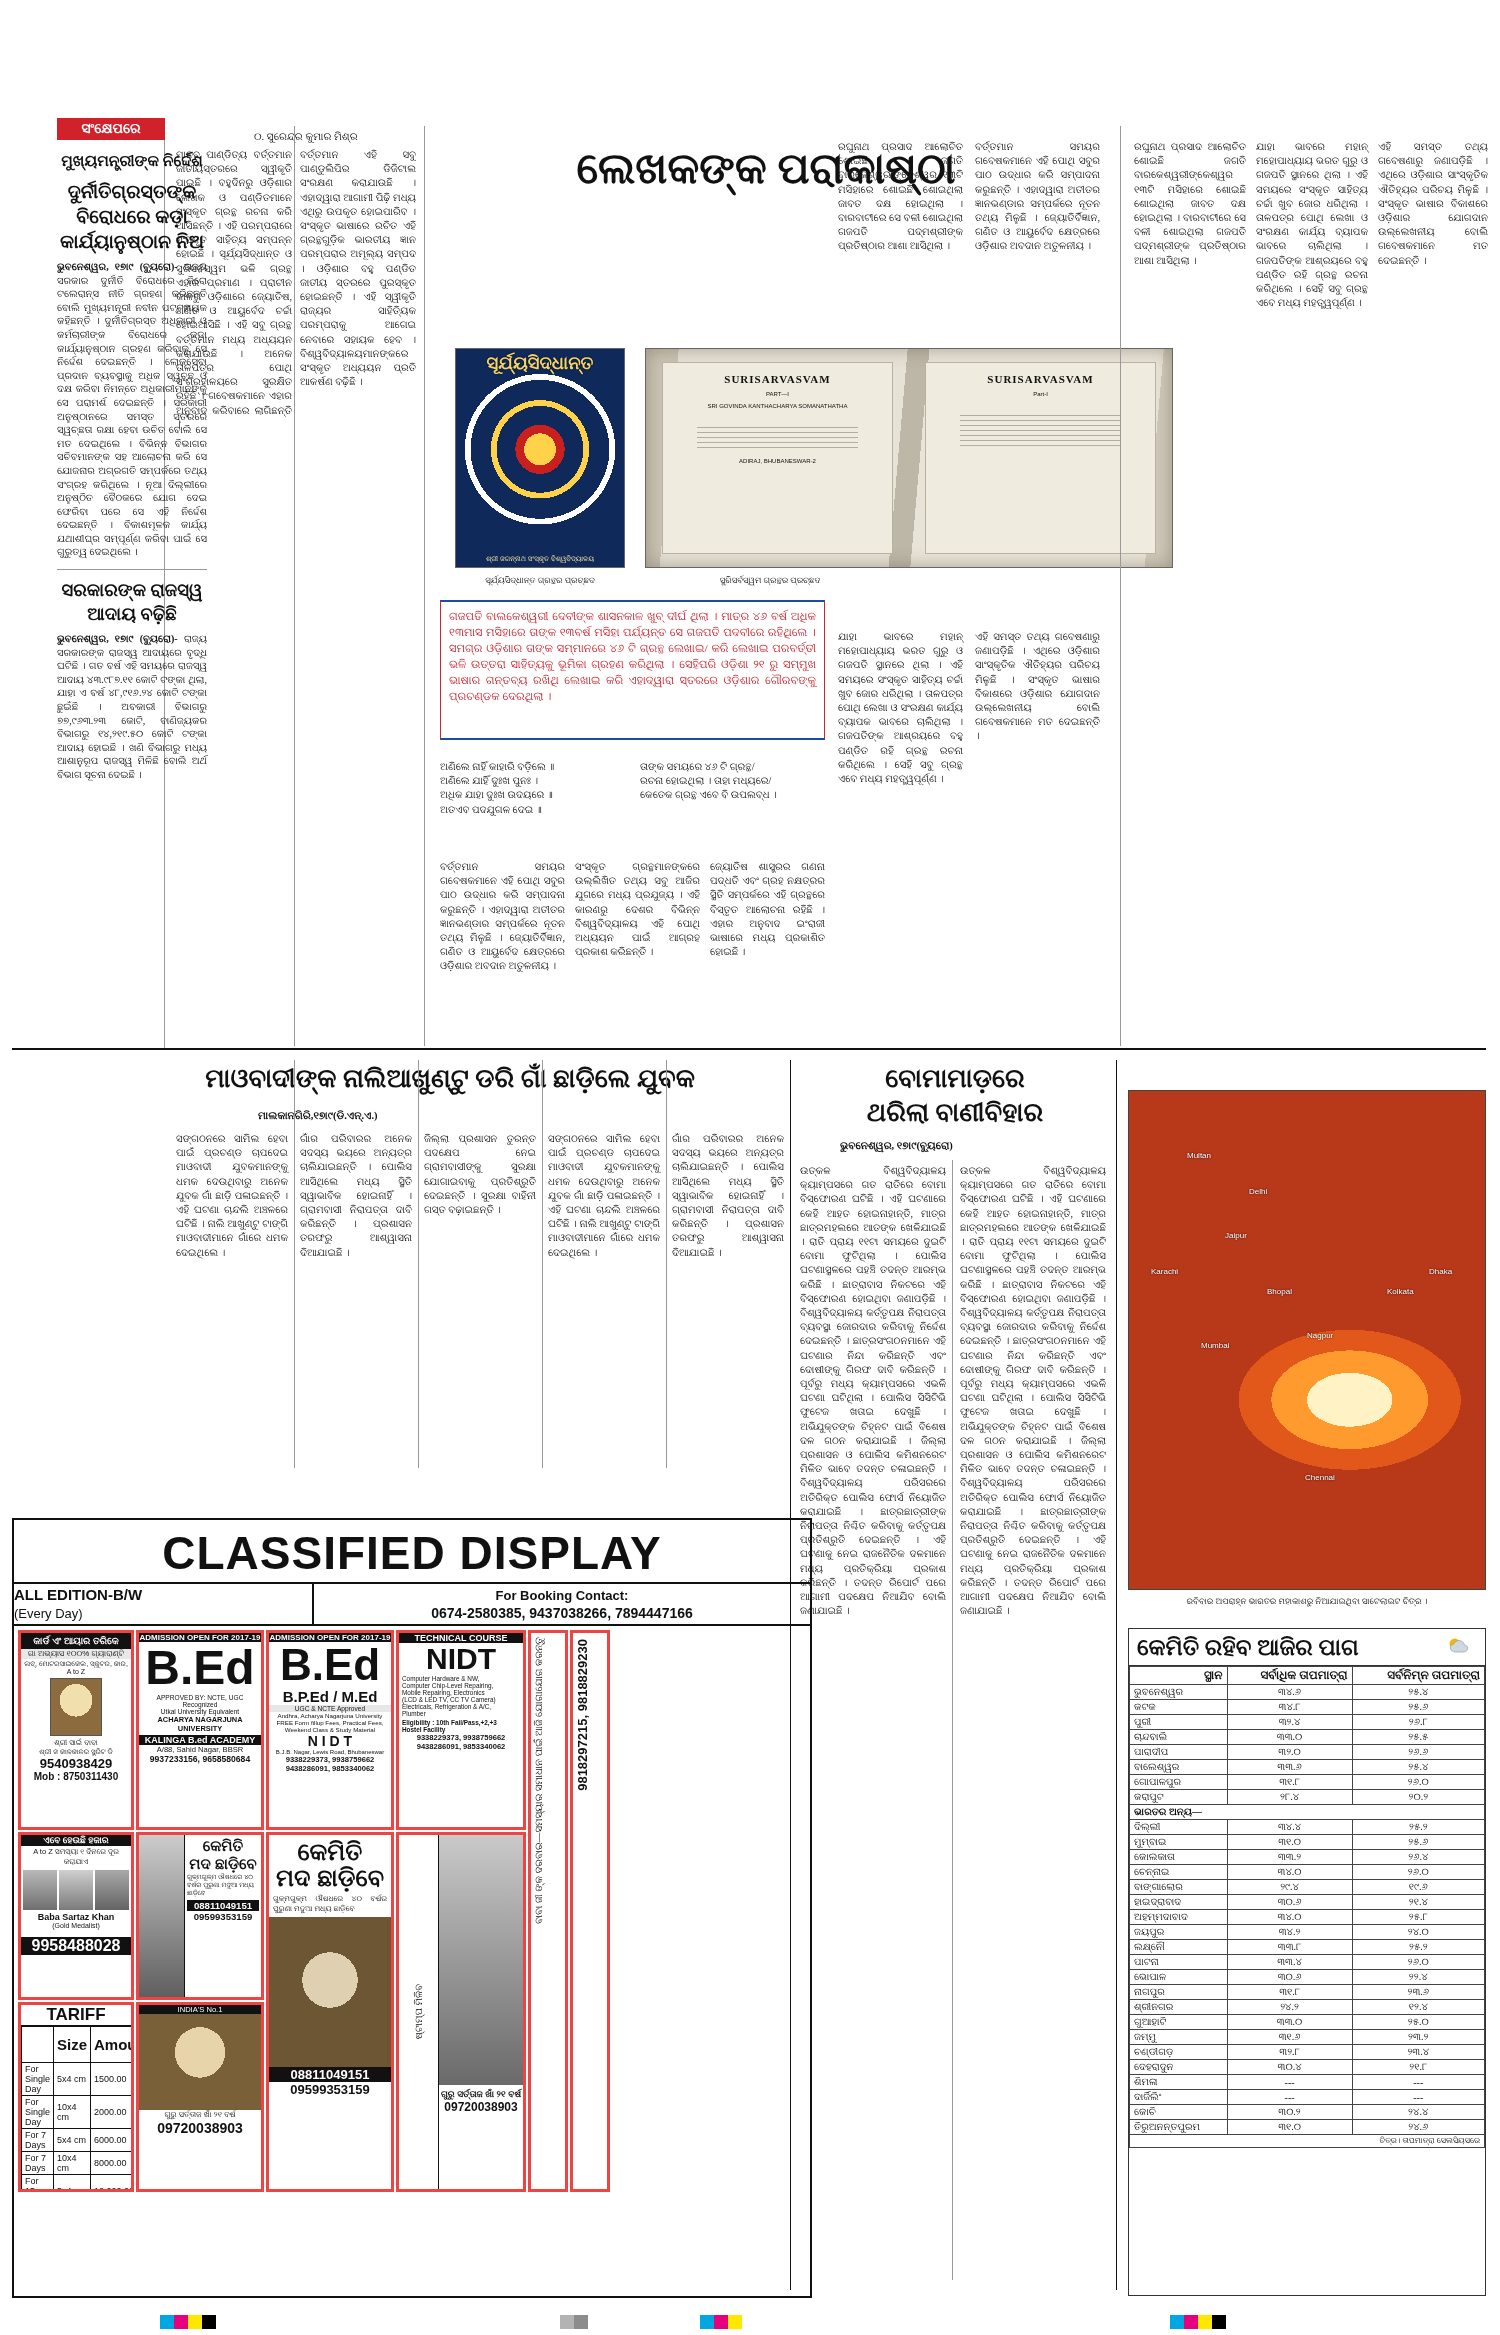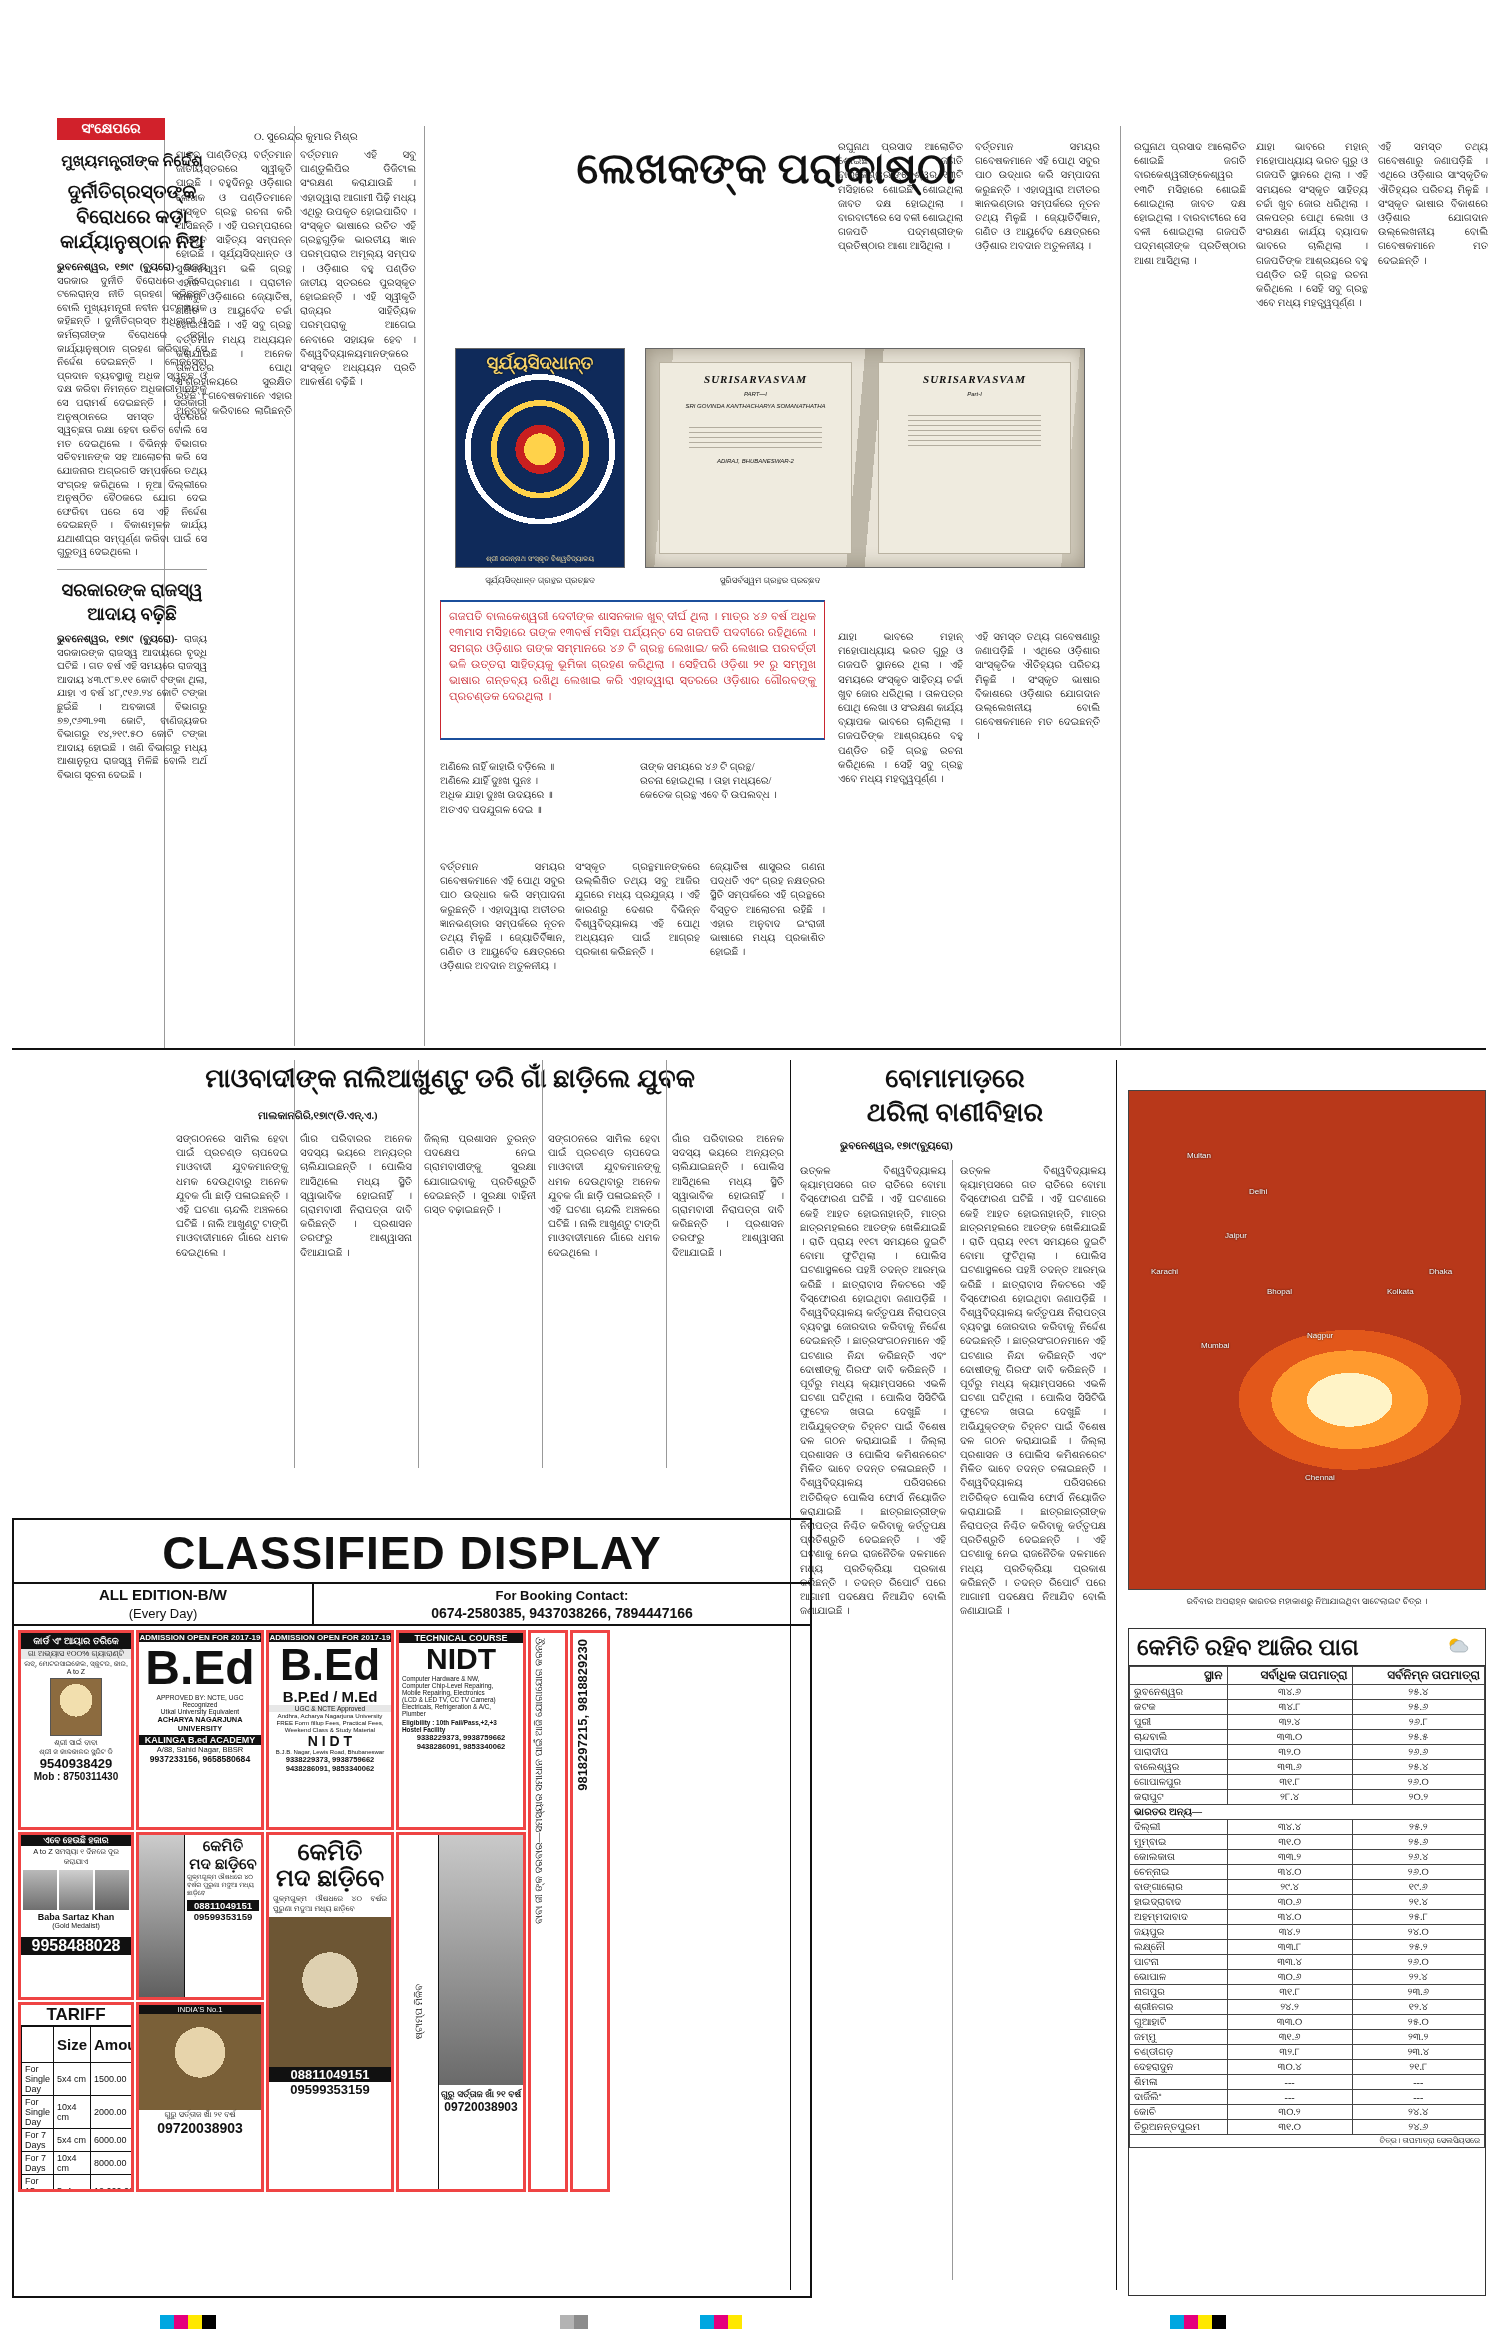--- a/index.html
+++ b/index.html
@@ -118,21 +118,21 @@
   }
   .mid-head.c { text-align:center; }
 
   
   .cl-wrap { position:absolute; left:12px; top:1518px; width:800px; height:780px; border:2px solid #111; }
   .cl-title {
     font-family:"Liberation Sans", sans-serif; font-weight:bold; font-size:46px;
     text-align:center; letter-spacing:1px; padding:6px 0 2px;
   }
   .cl-sub { display:flex; border-top:2px solid #111; border-bottom:2px solid #111; }
-  .cl-sub .l { flex:0 0 300px; border-right:2px solid #111; text-align:center; padding:2px 0; }
+  .cl-sub .l { flex:0 0 300px; border-right:2px solid #111; padding:2px 0; }
   .cl-sub .r { flex:1; text-align:center; padding:2px 0; }
   .cl-sub b { font-size:15px; }
   .cl-sub .phones { font-size:14px; font-weight:bold; }
 
   .ad { border:3px solid #ef4444; position:absolute; overflow:hidden; background:#fff; }
   .ad .big { font-family:"Liberation Sans", sans-serif; font-weight:bold; }
   .center { text-align:center; }
   .white-on-black { background:#111; color:#fff; }
 
   .tariff table { border-collapse:collapse; width:100%; font-size:9px; }
@@ -202,21 +202,21 @@
   </div>
 
   <div class="photo" style="left:455px; top:348px; width:170px; height:220px; border:1px solid #666;">
     <div class="book-emblem">
       <div class="ttl">ସୂର୍ଯ୍ୟସିଦ୍ଧାନ୍ତ</div>
       <div class="sub">ଶ୍ରୀ ଜଗନ୍ନାଥ ସଂସ୍କୃତ ବିଶ୍ୱବିଦ୍ୟାଳୟ</div>
     </div>
   </div>
   <div class="cap" style="position:absolute; left:440px; top:575px; width:200px;">ସୂର୍ଯ୍ୟସିଦ୍ଧାନ୍ତ ଗ୍ରନ୍ଥର ପ୍ରଚ୍ଛଦ</div>
 
-  <div class="photo" style="left:645px; top:348px; width:440px; height:220px; border:1px solid #666;font-style:italic;">
+  <div class="photo" style="left:645px; top:348px; width:528px; height:220px; border:1px solid #666;">
     <div class="book-scan">
       <div class="pg l">
         <div class="t1">SURISARVASVAM</div>
         <div class="t2">PART—I</div>
         <div class="t2" style="text-align:center; padding:0 8px;">SRI GOVINDA KANTHACHARYA SOMANATHATHA</div>
         <div class="lines">
             <i></i>
             <i></i>
             <i></i>
             <i></i>

